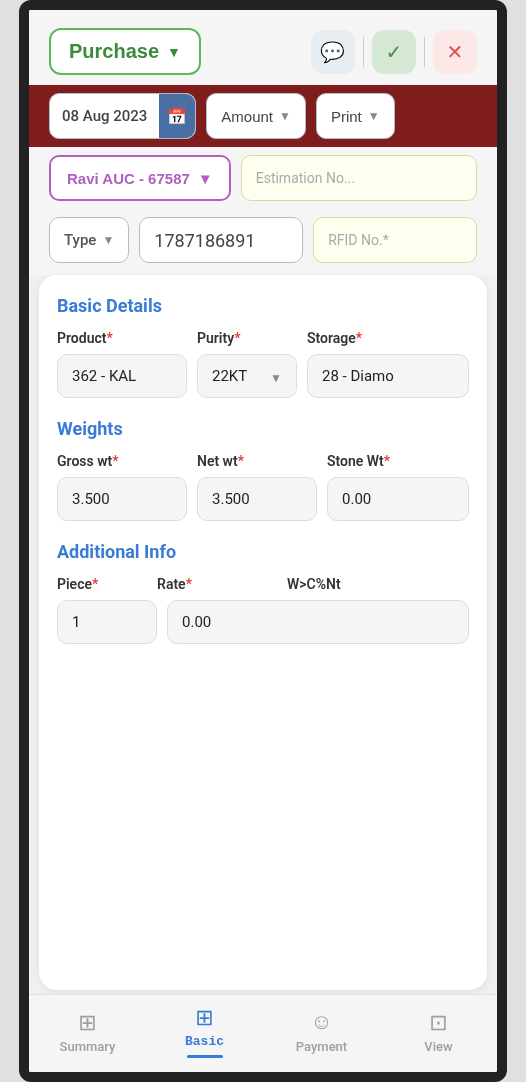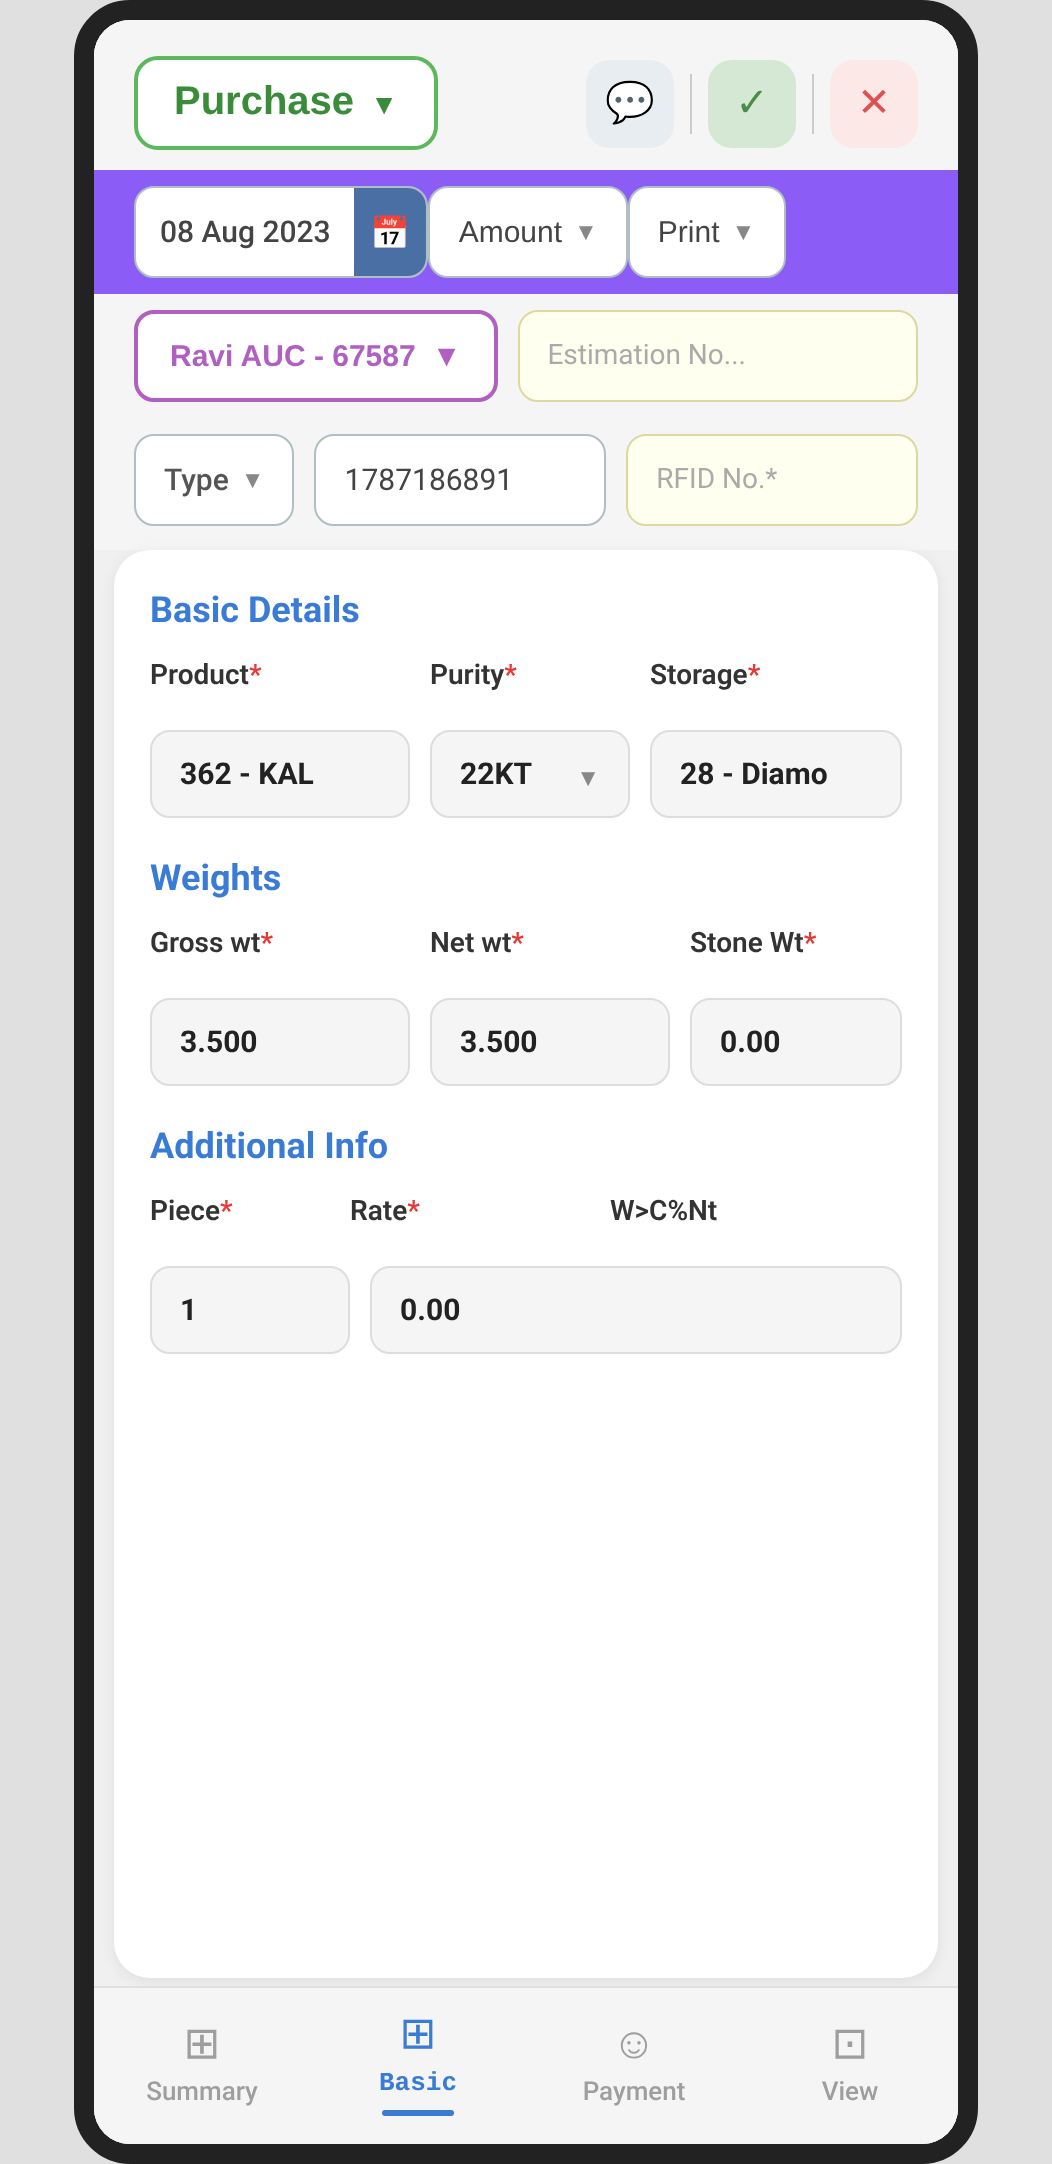--- a/index.html
+++ b/index.html
@@ -5,24 +5,24 @@
     * { box-sizing: border-box; margin: 0; padding: 0; }
     body {
       background: #e0e0e0;
       display: flex;
       justify-content: center;
       align-items: center;
       min-height: 100vh;
       font-family: -apple-system, BlinkMacSystemFont, 'Segoe UI', Roboto, sans-serif;
     }
     .phone-shell {
-      width: 452px;
+      width: 488px;
       height: 1082px;
       background: #f5f5f5;
-      border-radius: 28px;
+      border-radius: 12px;
       border: 10px solid #222;
       overflow: hidden;
       position: relative;
       display: flex;
       flex-direction: column;
     }
     .screen {
       flex: 1;
       background: #f0f0f0;
       display: flex;
@@ -78,22 +78,23 @@
       width: 1px;
       height: 30px;
       background: #ccc;
       margin: 0 4px;
     }
 
     
     .controls-row {
       display: flex;
       align-items: center;
+      gap: 10px;
       padding: 8px 20px;
-      background: #8b5cf6;
+      background: #7f1d1d;
     }
     .date-btn {
       display: flex;
       align-items: center;
       background: #fff;
       border: 1.5px solid #b0bec5;
       border-radius: 10px;
       overflow: hidden;
       height: 46px;
     }
@@ -200,21 +201,21 @@
       display: flex;
       align-items: center;
     }
     .barcode-input {
       flex: 1;
       background: #fff;
       border: 1.5px solid #b0bec5;
       border-radius: 10px;
       padding: 0 14px;
       height: 46px;
-      font-size: 15px;
+      font-size: 18px;
       color: #444;
       display: flex;
       align-items: center;
     }
 
     
     .main-card {
       flex: 1;
       background: #fff;
       margin: 0 10px;
@@ -249,25 +250,24 @@
       gap: 10px;
       margin-bottom: 20px;
     }
     .field-box {
       background: #f5f5f5;
       border: 1.5px solid #ddd;
       border-radius: 10px;
       padding: 12px 14px;
       font-size: 15px;
       color: #222;
-      font-weight: 700;
+      font-weight: 400;
       display: flex;
       align-items: flex-end;
       justify-content: space-between;
-      margin-top: 11px;
     }
     .field-box-product { width: 130px; }
     .field-box-purity { width: 100px; }
     .field-box-storage { flex: 1; }
 
     .weights-header {
       display: flex;
       gap: 10px;
       margin-bottom: 8px;
     }

